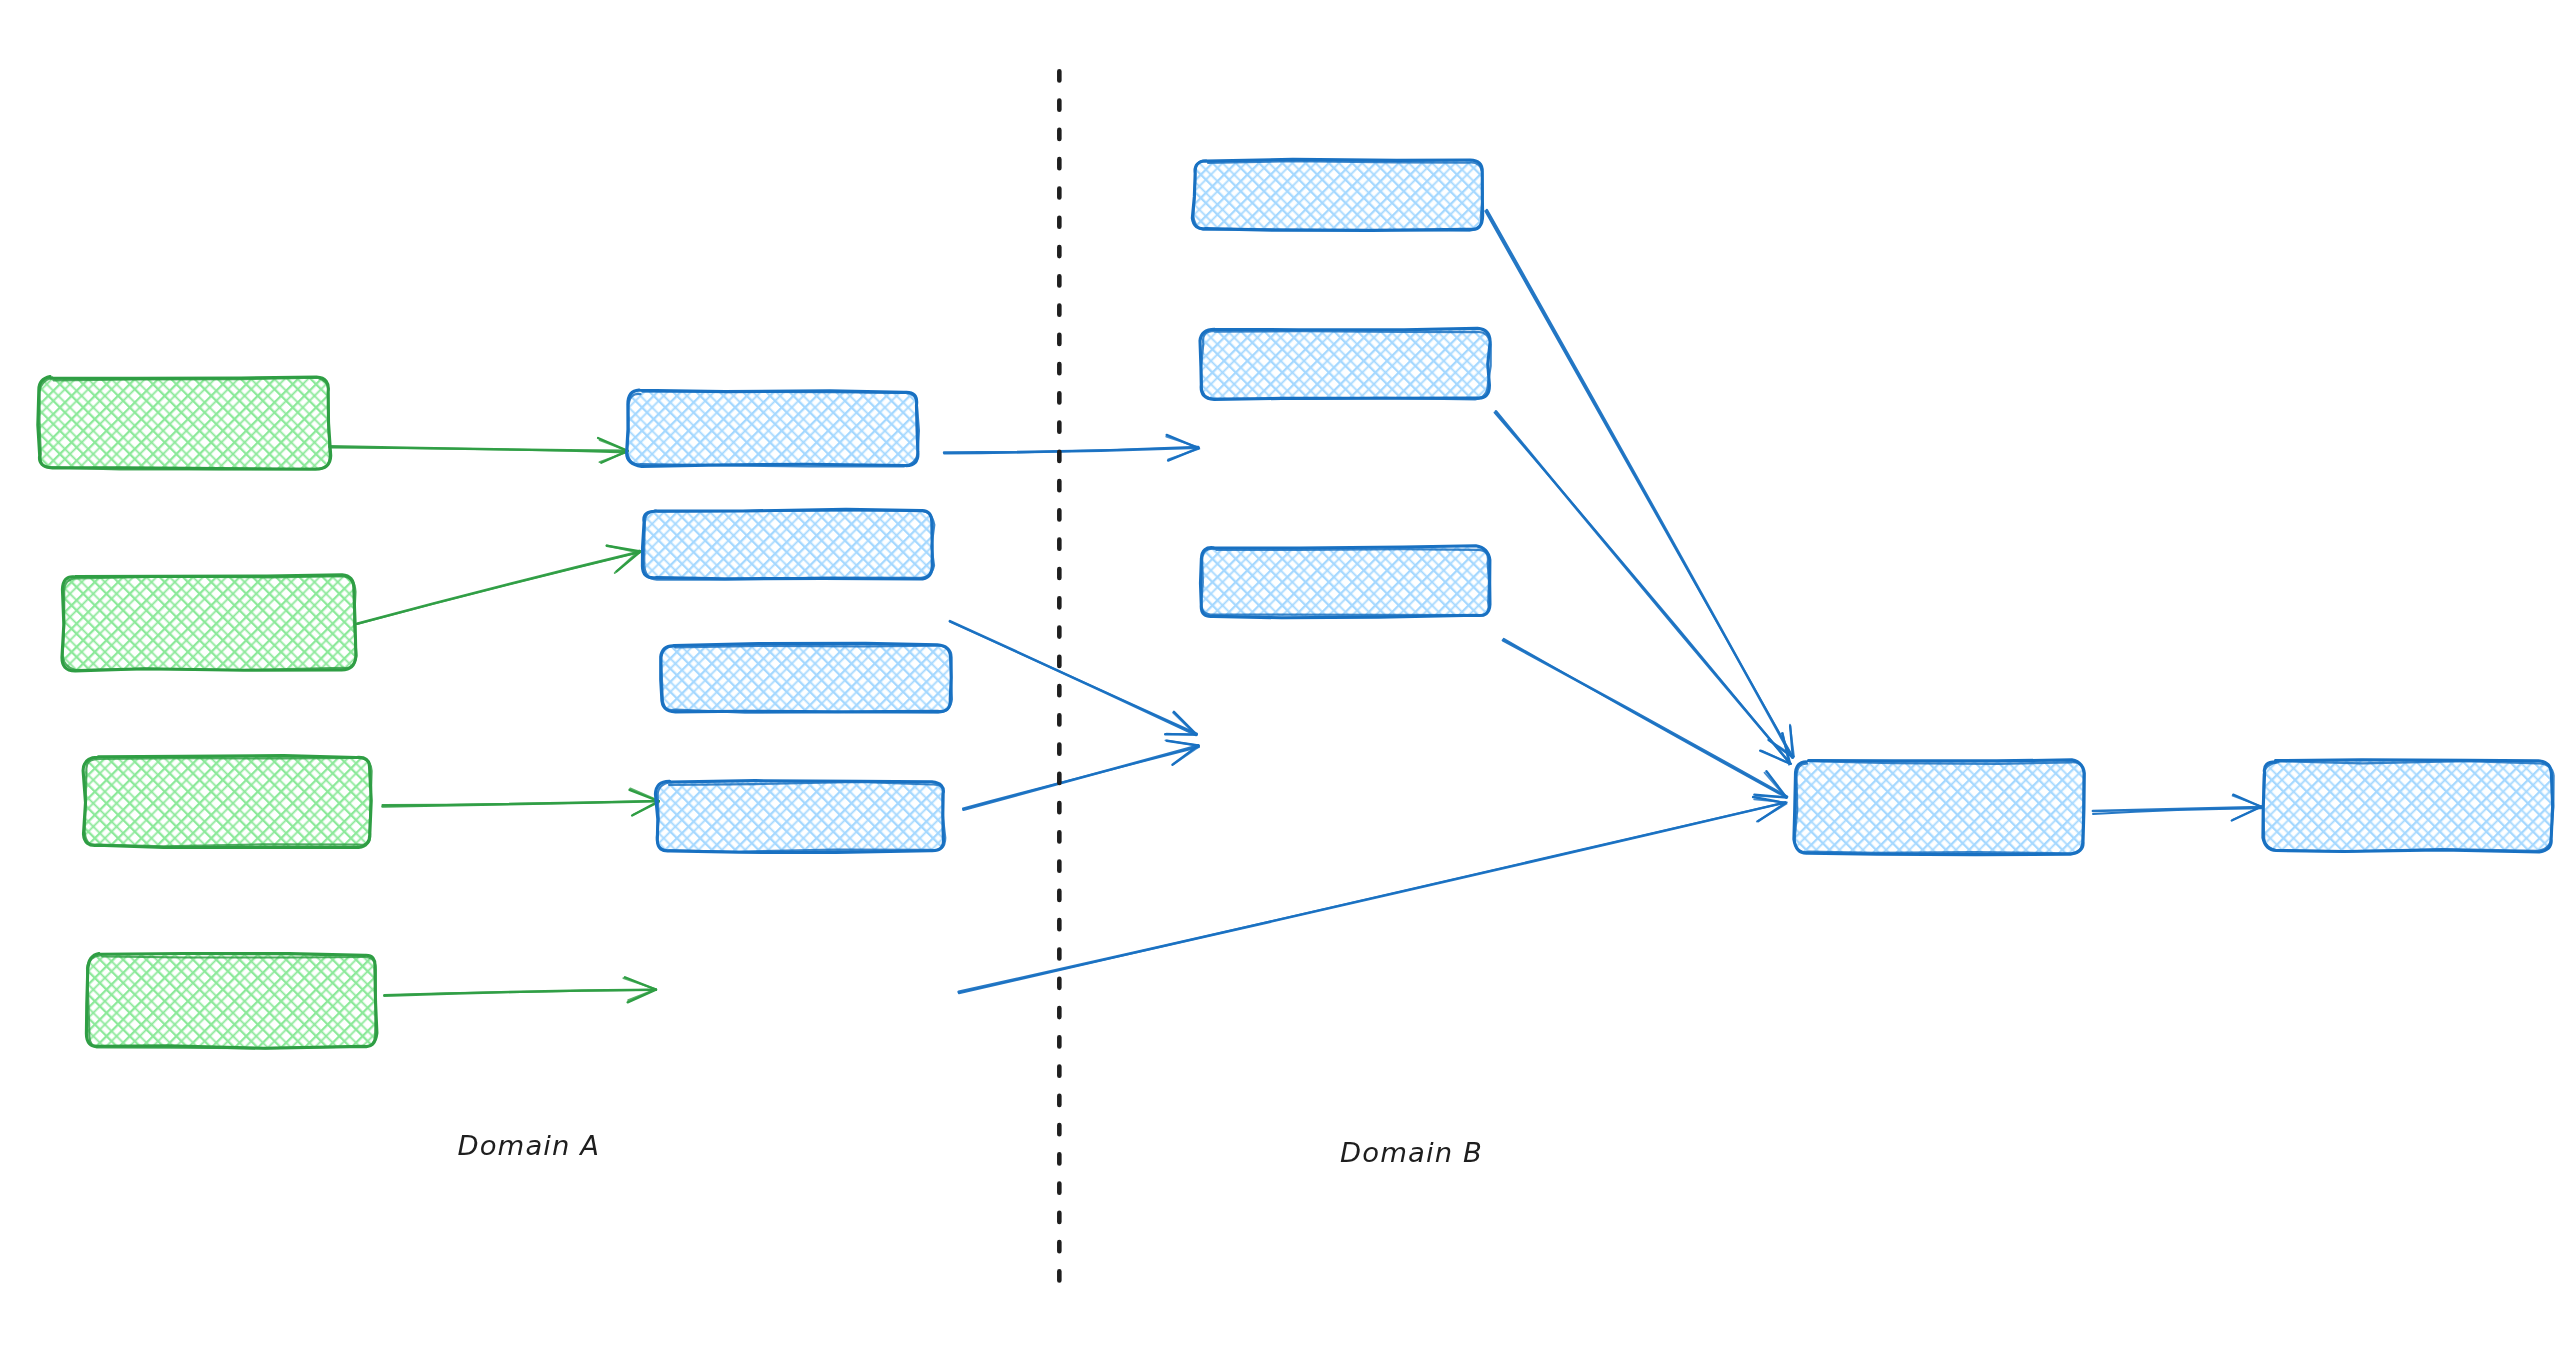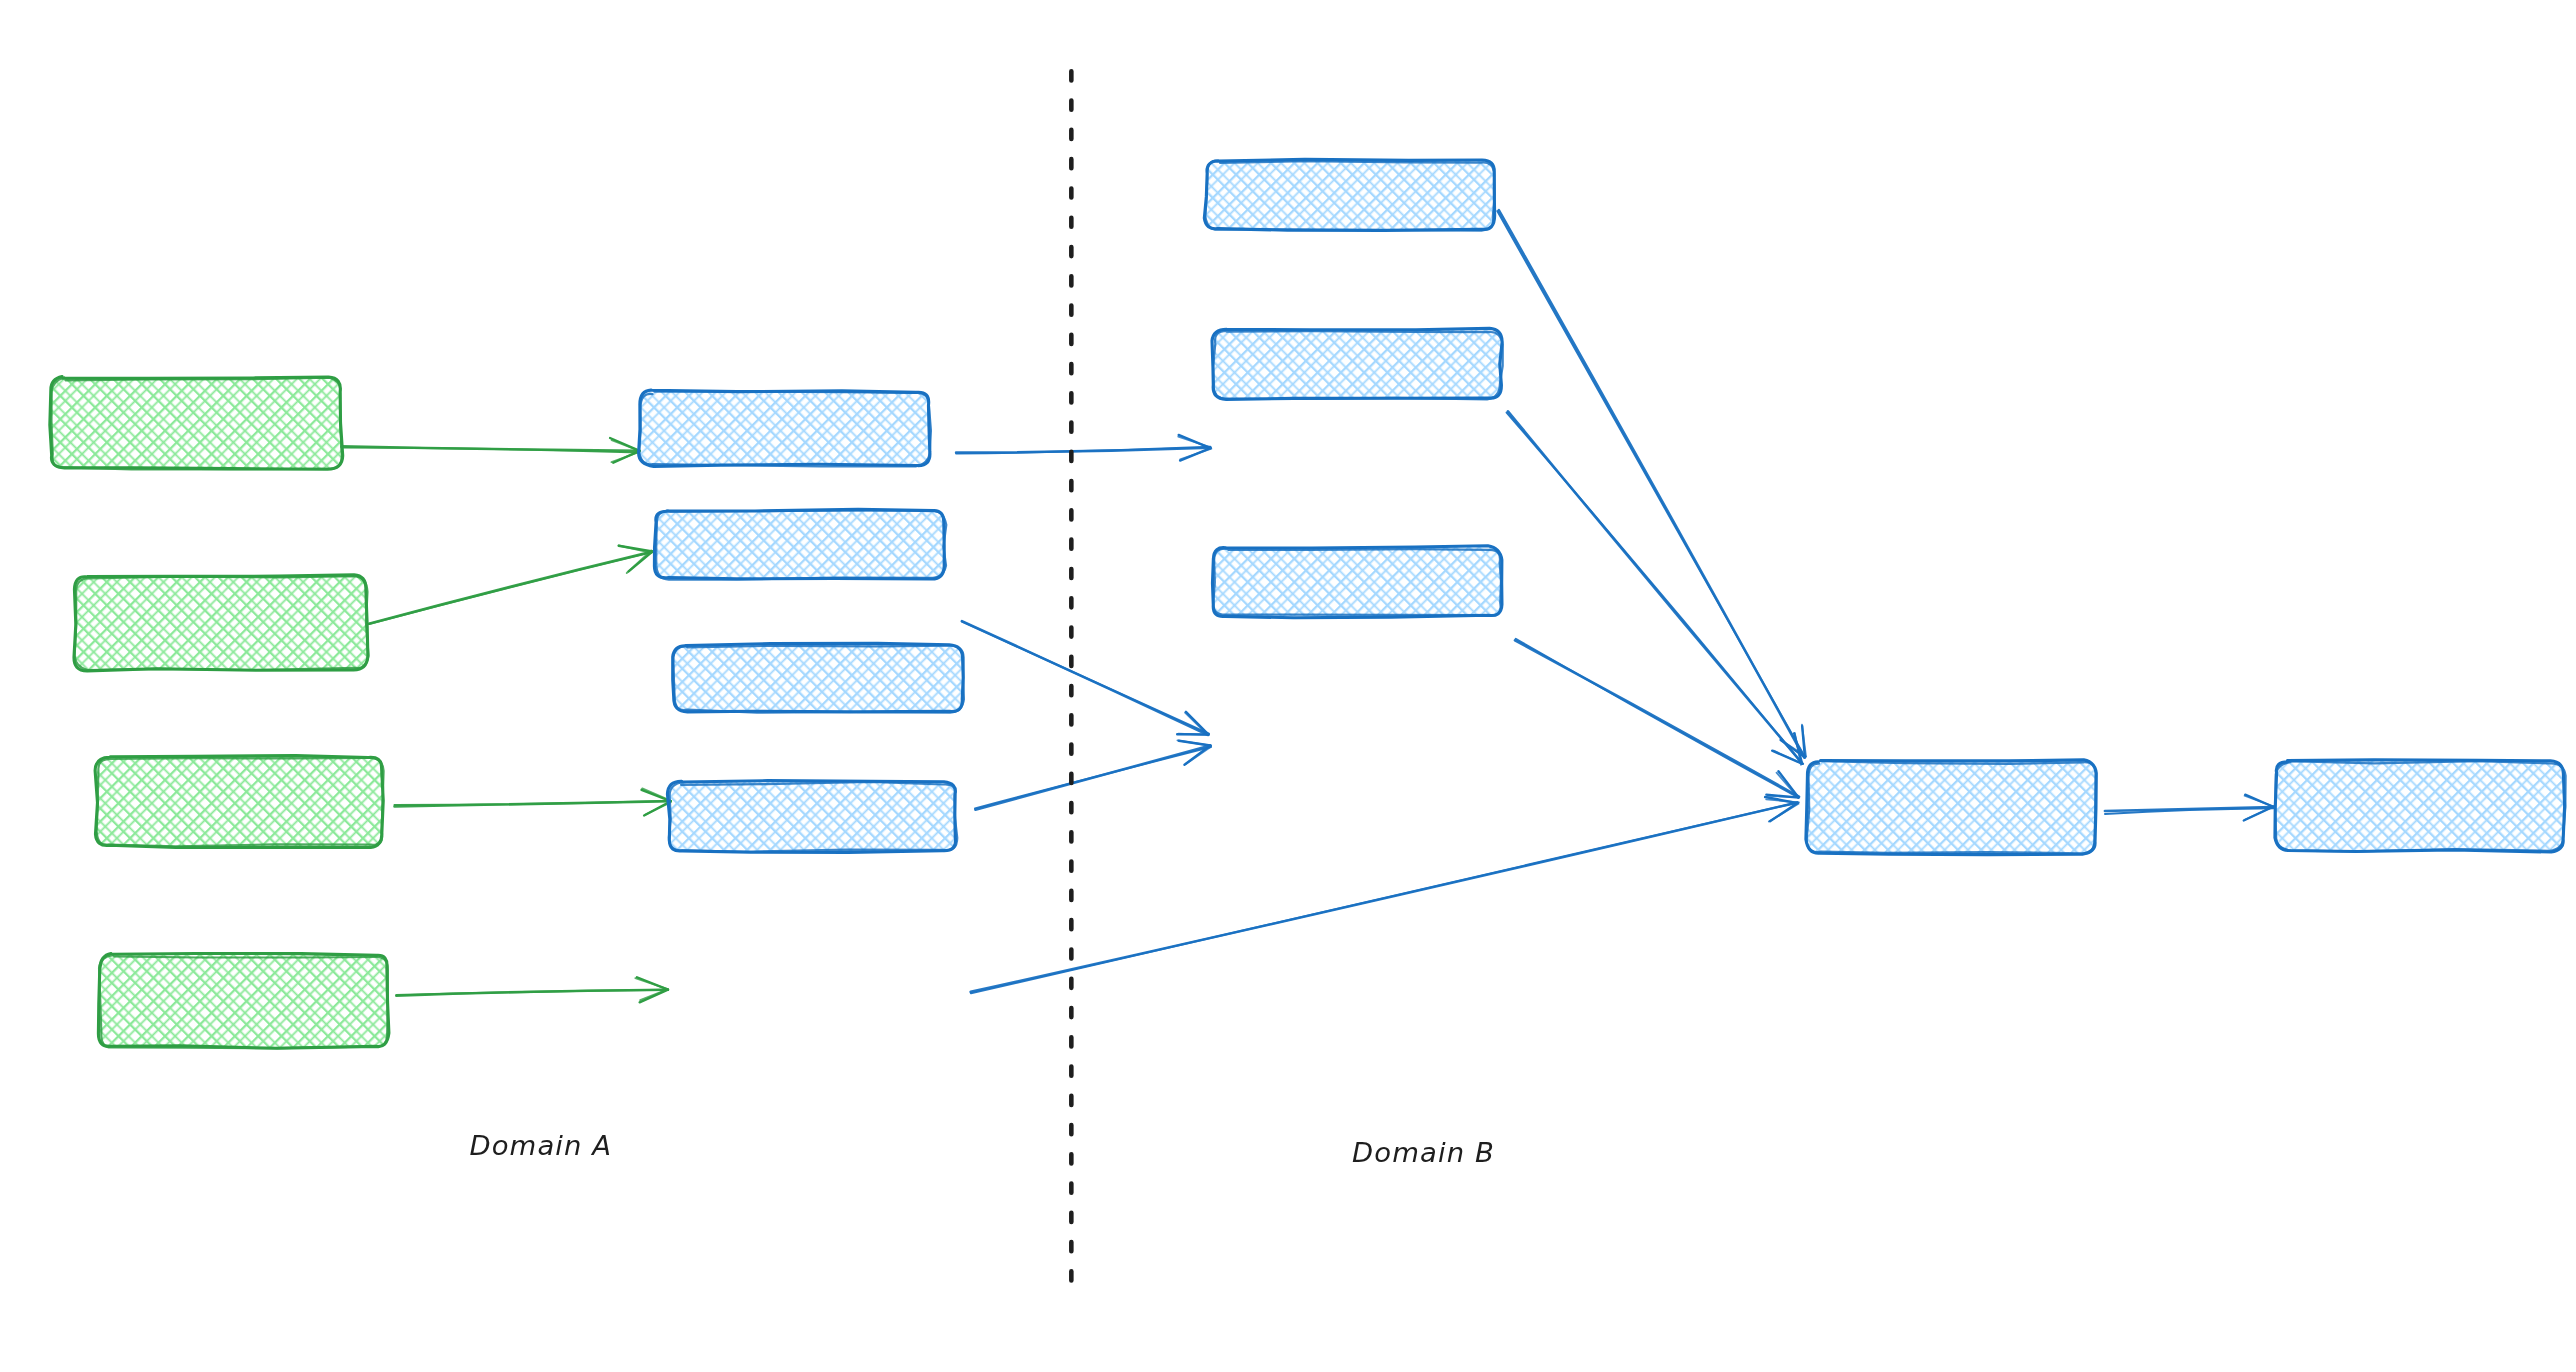--- a/index.html
+++ b/index.html
@@ -10,21 +10,21 @@
   }
   body {
     width: 2576px;
     height: 1372px;
     font-family: "DejaVu Sans", sans-serif;
     overflow: hidden;
     position: relative;
   }
   #canvas-root {
     position: absolute;
-    left: 12px;
+    left: 0;
     top: 0;
     width: 2300px;
     height: 1372px;
   }
   svg#diagram {
     display: block;
     width: 2576px;
     height: 1372px;
   }
   .domain-label {

